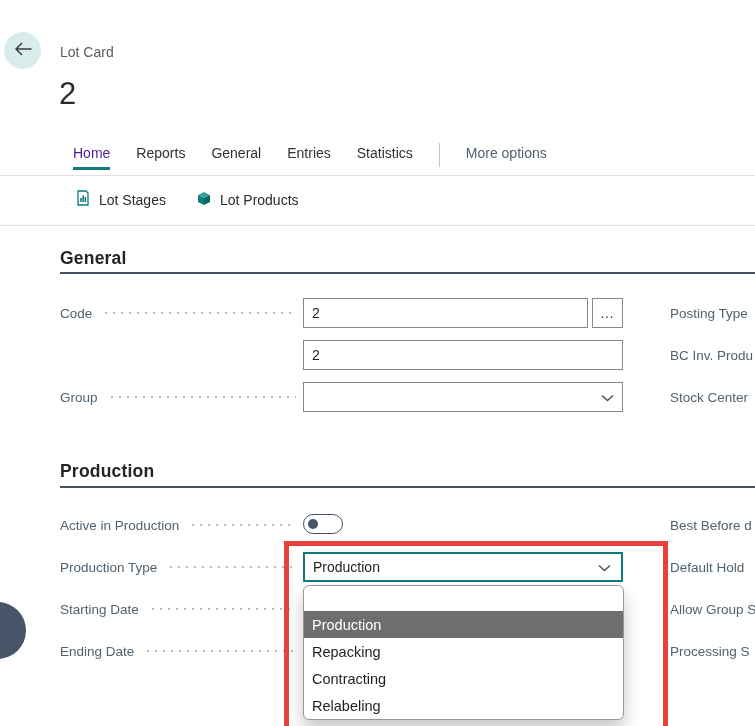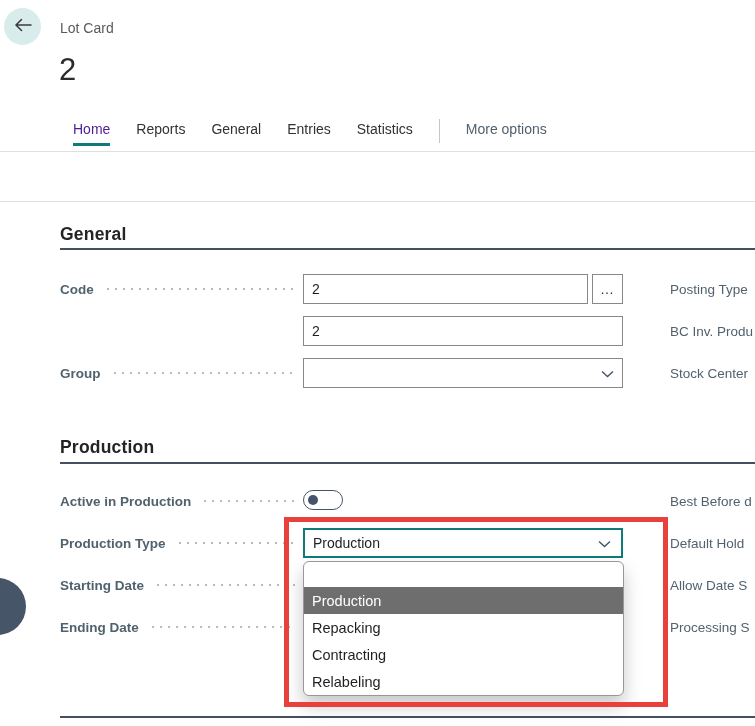--- a/index.html
+++ b/index.html
@@ -1,20 +1,20 @@
 <!DOCTYPE html>
 <html><head>
 <meta charset="utf-8">
 <style>
   html,body{
     margin:0;padding:0;width:755px;height:726px;overflow:hidden;
     background:#ffffff;font-family:"Liberation Sans",sans-serif;
     -webkit-font-smoothing:antialiased;
   }
-  .abs{position:absolute;}
+  .abs{position:absolute;margin-top:24px;}
   #stage{position:relative;width:755px;height:726px;background:#fff;}
 
   
   .back-btn{left:4px;top:8px;width:37px;height:37px;border-radius:50%;
     background:#d9ecec;display:flex;align-items:center;justify-content:center;cursor:pointer;}
   .page-caption{left:60px;top:20px;font-size:14px;color:#5b5a59;}
   .page-title{left:59px;top:52px;font-size:31px;font-weight:300;color:#2b2b2b;}
 
   
   .tabbar{left:73px;top:121px;display:flex;align-items:flex-start;gap:26px;font-size:14px;color:#323130;}
@@ -26,21 +26,21 @@
 
   
   .actionbar{left:75px;top:166px;display:flex;gap:30px;align-items:center;font-size:14px;color:#2b2b2b;}
   .action{display:flex;align-items:center;gap:8px;cursor:pointer;}
 
   
   .section-title{font-size:17.5px;font-weight:700;color:#242424;letter-spacing:.2px;}
   .section-rule{left:60px;width:695px;height:2px;background:#425061;}
 
   
-  .label-wrap{left:60px;width:236px;height:30px;display:flex;align-items:center;overflow:hidden;font-weight:bold;}
+  .label-wrap{left:60px;width:236px;height:30px;display:flex;align-items:center;overflow:hidden;}
   .f-label{font-size:13.5px;color:#51626f;white-space:nowrap;flex:0 0 auto;}
   .leader{flex:1 1 auto;height:30px;margin-left:10px;
     background-image:radial-gradient(circle at 4px 15px,#bdbbb9 1.2px,transparent 1.4px);
     background-size:8px 30px;background-repeat:repeat-x;}
   .ctl{box-sizing:border-box;height:30px;border:1px solid #8a8886;background:#fff;
     font-family:"Liberation Sans",sans-serif;font-size:14px;color:#1f1f1f;padding:0 8px;}
   input.ctl{outline:none;}
   .assist-btn{left:592px;width:31px;height:30px;box-sizing:border-box;border:1px solid #8a8886;
     background:#fff;display:flex;align-items:center;justify-content:center;
     font-size:14px;color:#323130;cursor:pointer;letter-spacing:1px;}
@@ -92,20 +92,43 @@
     <span class="tab active">Home</span>
     <span class="tab">Reports</span>
     <span class="tab">General</span>
     <span class="tab">Entries</span>
     <span class="tab">Statistics</span>
     <span class="tab-divider"></span>
     <span class="more-options">More options</span>
   </div>
   <div class="abs hr-light" style="top:151px"></div>
 
+  <div class="abs actionbar">
+    <span class="action">
+      <span>
+        <svg width="16" height="16" viewBox="0 0 16 16">
+          <path d="M3 1h8l2 2v12H3z" fill="none" stroke="#0e7a7a" stroke-width="1.3"></path>
+          <rect x="5.2" y="8" width="1.6" height="4" fill="#0e7a7a"></rect>
+          <rect x="7.4" y="5.5" width="1.6" height="6.5" fill="#0e7a7a"></rect>
+          <rect x="9.6" y="7" width="1.6" height="5" fill="#0e7a7a"></rect>
+        </svg>
+      </span>
+      <span>Lot Stages</span>
+    </span>
+    <span class="action">
+      <span>
+        <svg width="16" height="16" viewBox="0 0 16 16">
+          <path d="M2 5l6-3 6 3-6 3z" fill="#35a0a0"></path>
+          <path d="M2 5v7l6 3V8z" fill="#0e7a7a"></path>
+          <path d="M14 5v7l-6 3V8z" fill="#0b6565"></path>
+        </svg>
+      </span>
+      <span>Lot Products</span>
+    </span>
+  </div>
   <div class="abs hr-light" style="top:201px"></div>
 
   <div class="abs section-title" style="left:60px;top:224px">General</div>
   <div class="abs section-rule" style="top:248px"></div>
 
   <div class="abs label-wrap" style="top:274px">
     <span class="f-label">Code</span>
     <span class="leader"></span>
   </div>
   <input class="abs ctl" style="left: 303px; top: 274px; width: 285px;" value="2">
@@ -152,21 +175,21 @@
           <path d="M1 1.5l5.5 5L12 1.5" stroke="#44546a" stroke-width="1.4" fill="none"></path>
         </svg>
     </span>
   </div>
   <div class="abs right-label" style="top:528px">Default Hold</div>
 
   <div class="abs label-wrap" style="top:570px">
     <span class="f-label">Starting Date</span>
     <span class="leader"></span>
   </div>
-  <div class="abs right-label" style="top:570px">Allow Date S</div>
+  <div class="abs right-label" style="top:570px">Allow Group S</div>
 
   <div class="abs right-label" style="top:612px">Processing S</div>
   <div class="abs label-wrap" style="top:612px">
     <span class="f-label">Ending Date</span>
     <span class="leader"></span>
   </div>
 
   <div class="abs listbox">
     <div class="opt empty"></div>
     <div class="opt selected">Production</div>

